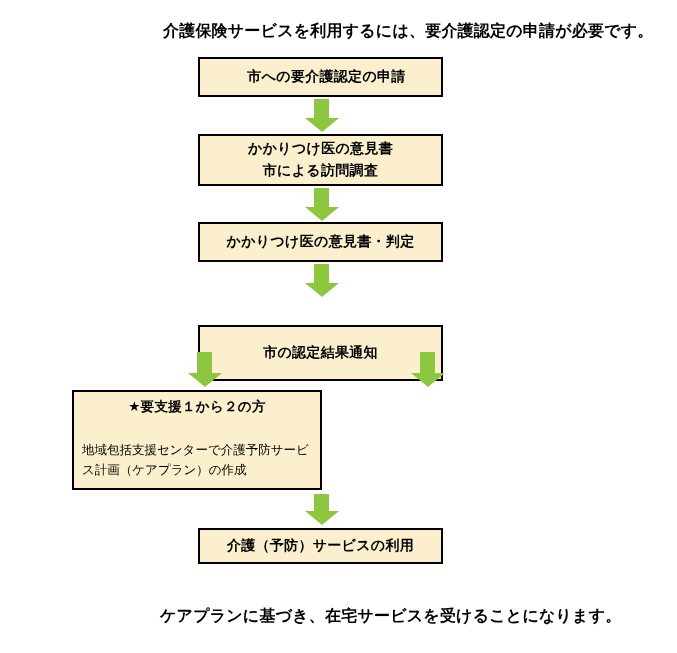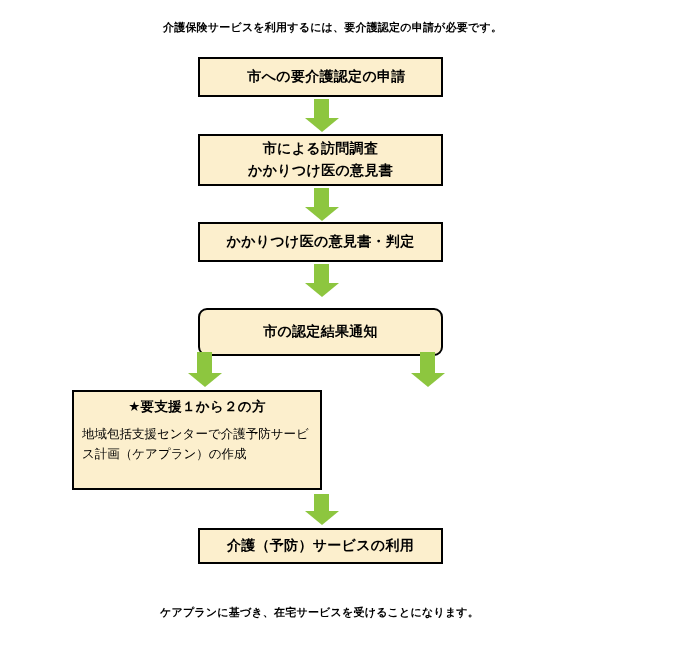--- a/index.html
+++ b/index.html
@@ -20,21 +20,21 @@
     position: absolute;
     left: 0;
     top: 0;
     width: 677px;
     height: 653px;
   }
 
   
   .caption {
     position: absolute;
-    font-size: 11px;
+    font-size: 16px;
     font-weight: bold;
     letter-spacing: 0.2px;
     white-space: nowrap;
     color: #000;
     line-height: 1.2;
   }
   #caption-top  { left: 163px; top: 21px; }
   #caption-bottom { left: 160px; top: 586px; margin-top: 20px; }
 
   
@@ -53,41 +53,41 @@
     font-weight: bold;
     letter-spacing: 0.3px;
     white-space: nowrap;
     line-height: 1.55;
     text-align: center;
   }
 
   #box-apply   { left: 198px; top: 57px;  width: 245px; height: 40px; padding-left: 12px; }
   #box-survey  { left: 198px; top: 134px; width: 245px; height: 52px; }
   #box-review  { left: 198px; top: 222px; width: 245px; height: 40px; }
-  #box-notice  { left: 198px; top: 308px; width: 245px; height: 48px; border-radius: 9px; }
+  #box-notice  { left: 198px; top: 325px; width: 245px; height: 56px; }
   #box-use     { left: 198px; top: 528px; width: 245px; height: 36px; }
 
   
   .branch-box {
     position: absolute;
     box-sizing: border-box;
     background: #fcefcd;
     border: 2px solid #000000;
     padding: 6px 8px 8px 8px;
   }
   #box-support { left: 72px;  top: 390px; width: 250px; height: 100px; }
   #box-care    { left: 375px; top: 390px; width: 249px; height: 100px; }
 
   .branch-title {
     font-size: 13.5px;
     font-weight: bold;
     text-align: center;
     letter-spacing: 0.3px;
     white-space: nowrap;
-    margin-bottom: 8px;
+    margin-bottom: 24px;
     line-height: 1.3;
   }
   .branch-body {
     font-family: "DejaVu Serif", "Liberation Serif", serif;
     font-size: 12.5px;
     font-weight: normal;
     line-height: 1.65;
     text-align: left;
     letter-spacing: 0px;
     white-space: pre-line;
@@ -127,22 +127,22 @@
 
   <div class="caption" id="caption-top">介護保険サービスを利用するには、要介護認定の申請が必要です。</div>
 
   <div class="box" id="box-apply">
     <div class="line">市への要介護認定の申請</div>
   </div>
 
   <div class="arrow" id="arrow-1"></div>
 
   <div class="box" id="box-survey">
+    <div class="line">かかりつけ医の意見書</div>
     <div class="line">市による訪問調査</div>
-    <div class="line">かかりつけ医の意見書</div>
   </div>
 
   <div class="arrow" id="arrow-2"></div>
 
   <div class="box" id="box-review">
     <div class="line">かかりつけ医の意見書・判定</div>
   </div>
 
   <div class="arrow" id="arrow-3"></div>
 

